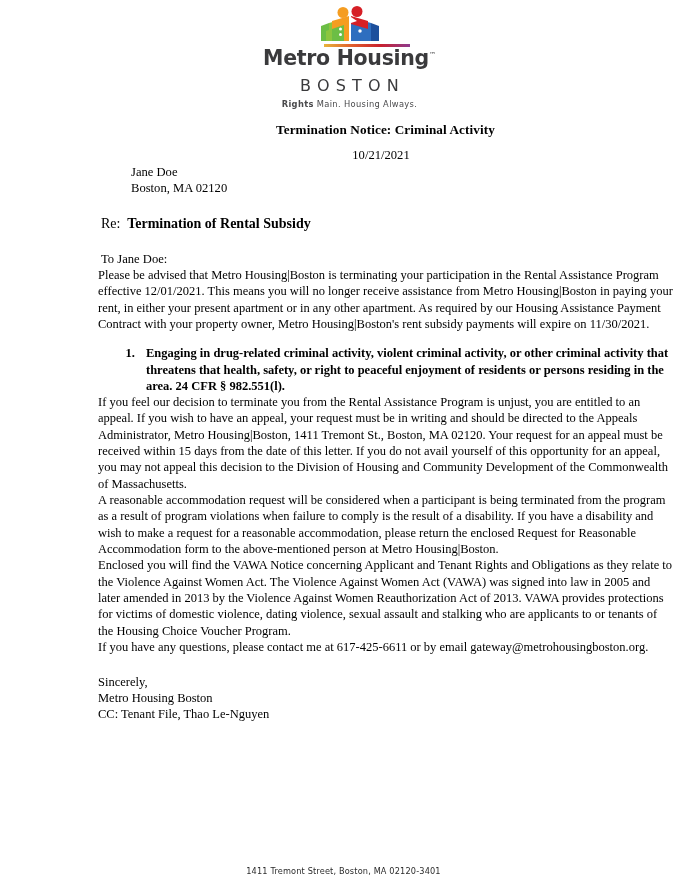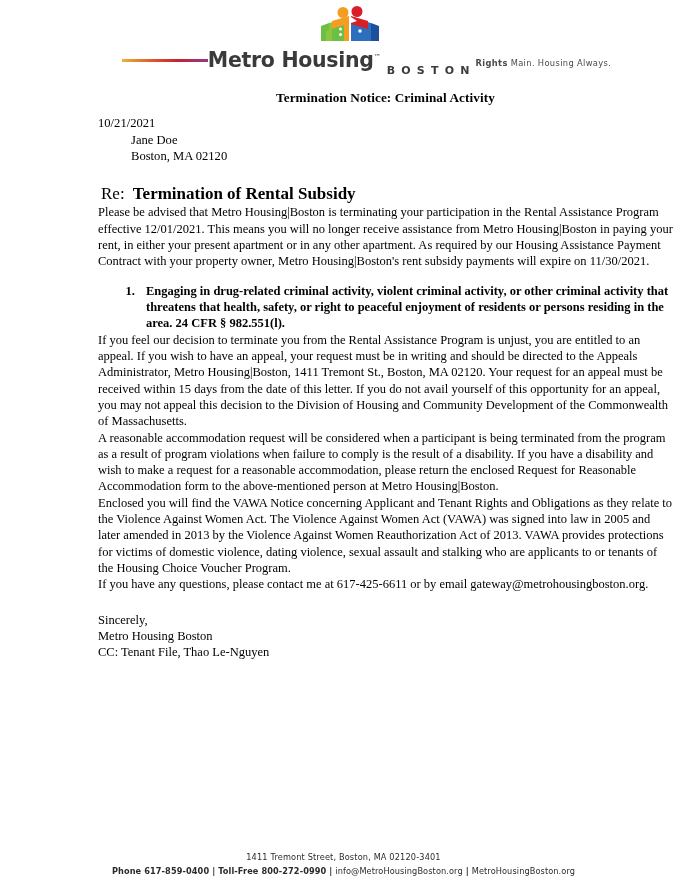--- a/index.html
+++ b/index.html
@@ -26,20 +26,21 @@
     align-items: center;
   }
   .logo-mark {
     width: 62px;
     height: 37px;
     display: block;
   }
   .wordmark-wrap {
     margin-top: 1px;
     display: flex;
+    flex-direction: column;
     align-items: center;
   }
   .gradient-bar {
     width: 86px;
     height: 3px;
     margin-bottom: 1px;
     margin-left: 34px;
     background: linear-gradient(to right, #e8b33a 0%, #e05a2b 34%, #c8202e 66%, #8e3b8f 100%);
   }
   .wordmark {
@@ -52,25 +53,25 @@
     position: relative;
   }
   .wordmark .tm {
     font-size: 7px;
     vertical-align: super;
     font-weight: normal;
     letter-spacing: 0;
   }
   .wordmark-sub {
     font-family: "DejaVu Sans", "Liberation Sans", sans-serif;
-    font-weight: bold;
-    font-size: 11px;
+    font-weight: normal;
+    font-size: 16px;
     letter-spacing: 6.2px;
     color: #3a3a3c;
-    margin-top: 20px;
+    margin-top: 6px;
     text-indent: 6px;
   }
   .tagline {
     font-family: "DejaVu Sans", "Liberation Sans", sans-serif;
     font-size: 8.3px;
     letter-spacing: 0.35px;
     color: #4a4a4c;
     margin-top: 4px;
   }
   .tagline b { font-weight: bold; }
@@ -84,35 +85,35 @@
     margin-left: 48px;
   }
   .doc-title {
     text-align: center;
     font-weight: bold;
     font-size: 13.2px;
     margin-top: 13px;
     letter-spacing: 0.1px;
   }
   .date-line {
-    text-align: left;
+    text-align: center;
     font-size: 12.6px;
     margin-top: 10px;
     padding-right: 9px;
   }
   .addr-block {
     margin-top: 1px;
     margin-left: 33px;
     font-size: 12.6px;
     line-height: 1.29;
   }
   .re-line {
     margin-top: 20px;
     margin-left: 3px;
-    font-size: 17px;
+    font-size: 14px;
     font-weight: bold;
   }
   .re-line .re-label { font-weight: normal; }
   .salutation {
     margin-top: 20px;
     margin-left: 3px;
     font-size: 12.6px;
   }
   p.body-par {
     font-size: 12.5px;
@@ -213,20 +214,21 @@
 
   <div class="date-line">10/21/2021</div>
 
   <div class="addr-block">
     <div>Jane Doe</div>
     <div>Boston, MA 02120</div>
   </div>
 
   <div class="re-line"><span class="re-label">Re:</span>&nbsp; <span>Termination of Rental Subsidy</span></div>
 
+  <div class="salutation">To Jane Doe:</div>
 
   <p class="body-par gap-lg">Please be advised that Metro Housing|Boston is terminating your participation in the Rental Assistance Program effective 12/01/2021.  This means you will no longer receive assistance from Metro Housing|Boston in paying your rent, in either your present apartment or in any other apartment.  As required by our Housing Assistance Payment Contract with your property owner, Metro Housing|Boston's rent subsidy payments will expire on 11/30/2021.</p>
 
 
   <ol class="reasons">
     <li>Engaging in drug-related criminal activity, violent criminal activity, or other criminal activity that threatens that health, safety, or right to peaceful enjoyment of residents or persons residing in the area. 24 CFR § 982.551(l).</li>
   </ol>
 
   <p class="body-par gap-lg">If you feel our decision to terminate you from the Rental Assistance Program is unjust, you are entitled to an appeal.  If you wish to have an appeal, your request must be in writing and should be directed to the Appeals Administrator, Metro Housing|Boston, 1411 Tremont St., Boston, MA  02120.  Your request for an appeal must be received within 15 days from the date of this letter.  If you do not avail yourself of this opportunity for an appeal, you may not appeal this decision to the Division of Housing and Community Development of the Commonwealth of Massachusetts.</p>
 
@@ -239,14 +241,13 @@
   <div class="signoff">
     <div>Sincerely,</div>
     <div>Metro Housing Boston</div>
     <div>CC: Tenant File, Thao Le-Nguyen</div>
   </div>
 
 </div>
 
 <div class="footer">
   <div class="footer-addr">1411 Tremont Street, Boston, MA 02120-3401</div>
-  <div class="footer-contact"><b>Phone 617-859-0400</b><b> | </b><b>Toll-Free 800-272-0990</b><b> | </b><span>info@MetroHousingBoston.org</span><b> | </b><span>MetroHousingBoston.org</span></div>
 </div>
 
 </body></html>

